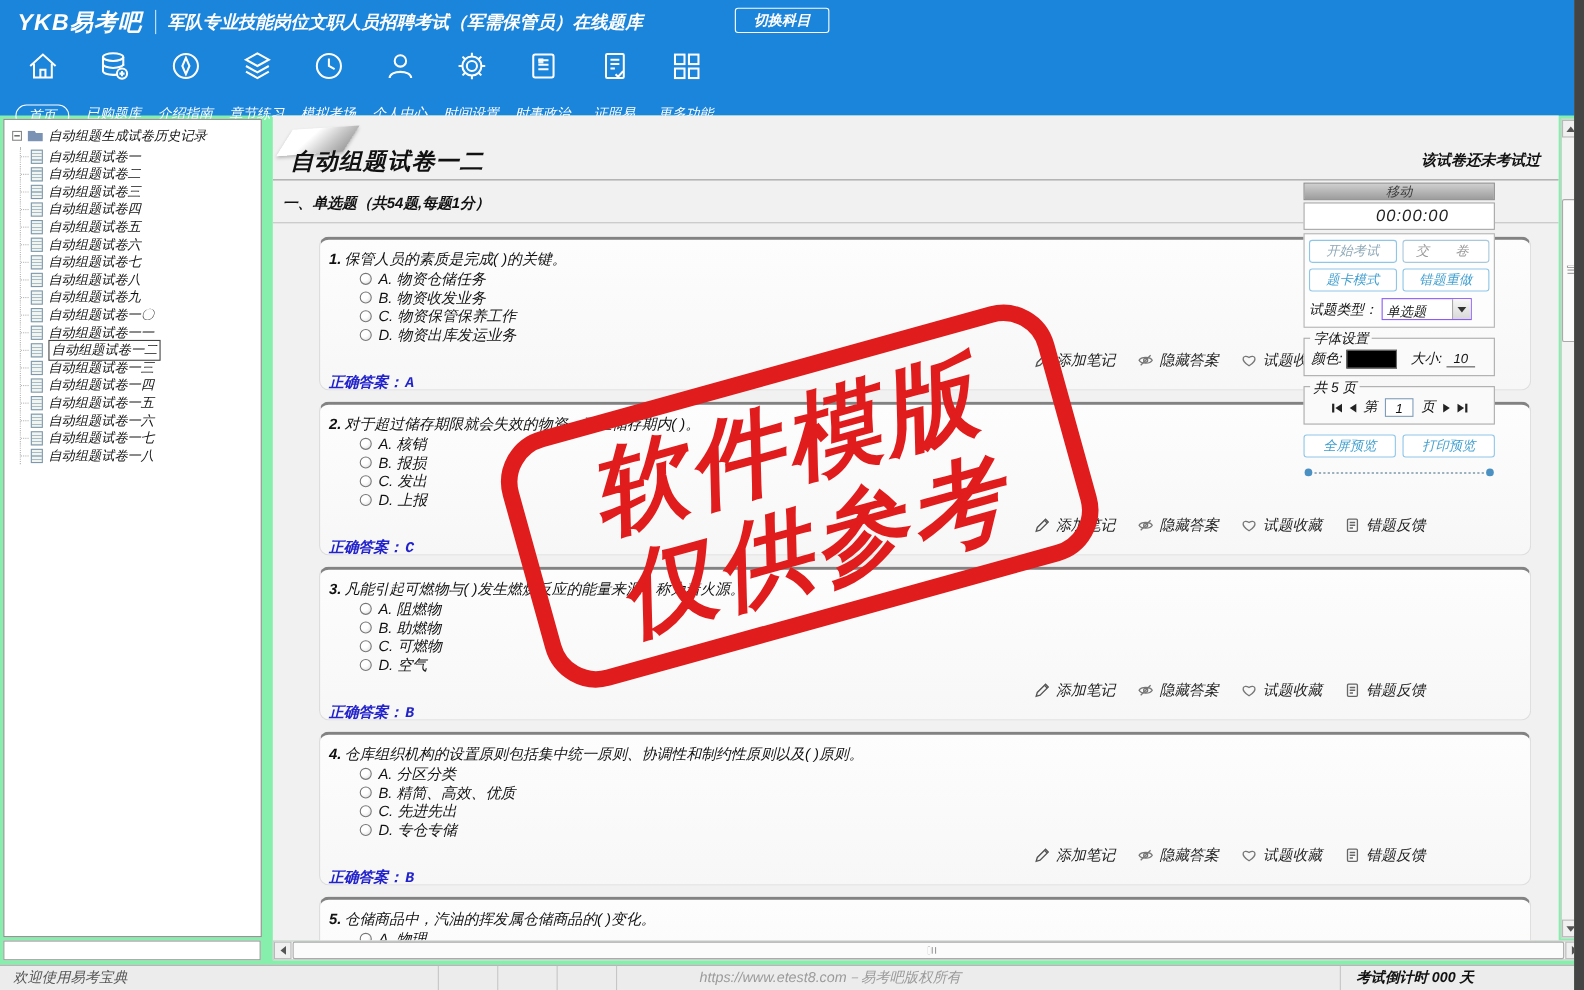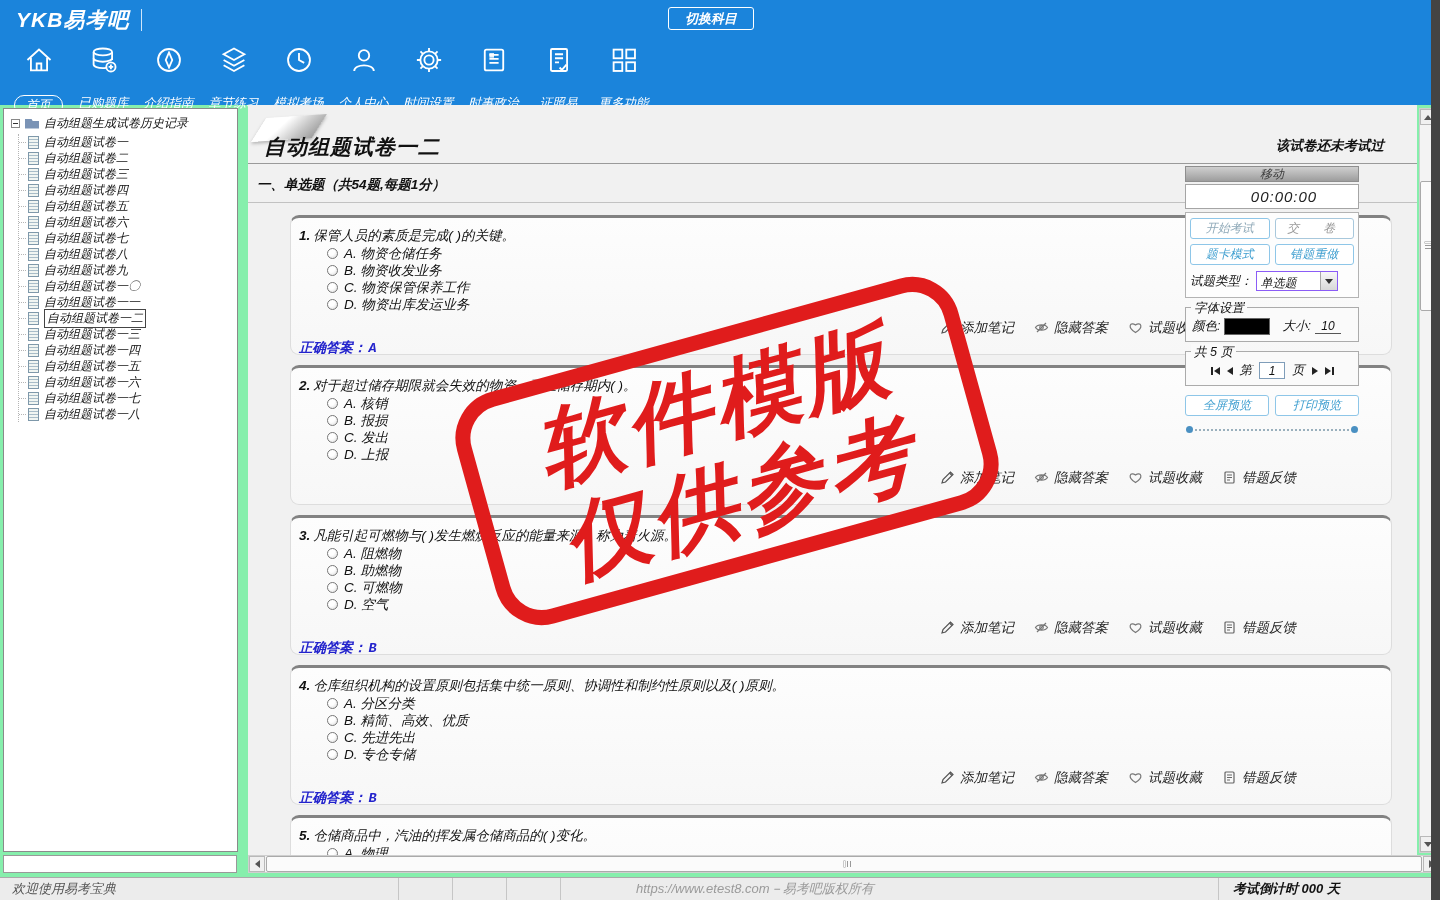--- a/index.html
+++ b/index.html
@@ -33,21 +33,21 @@
   .tree-item.selected .tree-label { border:1px solid #444; background:#fff; padding:0 2px; }
   .tree-bottom-box { position:absolute; left:3px; top:855px; width:234px; height:18px; background:#fff; border:1px solid #999; }
 
   
   .main { position:absolute; left:248px; top:105px; width:1169px; height:750px; background:#f1f1f1; overflow:hidden; }
   .fold-icon { position:absolute; left:12px; top:11px; width:58px; height:24px; background:linear-gradient(115deg,#ffffff 35%,#c9c9c9 70%,#9e9e9e); transform:skewX(-35deg) rotate(-4deg); box-shadow:1px 2px 3px rgba(0,0,0,.25); }
   .paper-title { position:absolute; left:16px; top:28px; font-size:21px; font-weight:bold; color:#111; letter-spacing:1px; }
   .rule1 { position:absolute; left:0; right:0; top:58px; border-top:1px solid #9a9a9a; }
   .section-heading { position:absolute; left:9px; top:71px; font-size:13.5px; font-weight:bold; color:#111; }
   .rule2 { position:absolute; left:0; right:0; top:97px; border-top:1px solid #c2c2c2; }
-  .status-note { position:absolute; right:33px; top:32px; font-size:13.5px; font-weight:bold; color:#111; }
+  .status-note { position:absolute; right:17px; top:32px; font-size:13.5px; font-weight:bold; color:#111; }
 
   .panels { position:absolute; left:42px; top:110px; width:1102px; }
   .qpanel { height:140px; margin-bottom:10px; background:linear-gradient(#fdfdfd,#f7f7f7); border:1px solid #ddd; border-top:3px solid #828282; border-radius:9px; padding:9px 0 0 8px; overflow:hidden; }
   .qrow { font-size:13.5px; color:#111; height:18px; }
   .qnum { font-weight:bold; margin-right:3px; }
   .opt { display:flex; align-items:center; margin-left:28px; height:17px; font-size:13.5px; color:#111; cursor:pointer; }
   .radio { width:11px; height:11px; border:1px solid #777; border-radius:50%; background:radial-gradient(circle at 35% 30%, #fff 40%, #d9d9d9); margin-right:6px; flex:0 0 11px; }
   .actions { display:flex; justify-content:flex-end; gap:20px; margin:6px 95px 0 0; height:17px; font-size:13.5px; color:#222; }
   .act { display:flex; align-items:center; gap:5px; cursor:pointer; white-space:nowrap; }
   .act svg { width:15px; height:15px; }
@@ -115,20 +115,21 @@
 </style>
 </head>
 <body>
 
 <div id="screen">
 
   <div class="bluebar">
     <div class="hdr-row">
       <span class="brand">YKB易考吧</span>
       <span class="hdr-div"></span>
+      <span class="hdr-title">军队专业技能岗位文职人员招聘考试（军需保管员）在线题库</span>
       <span class="switch-btn">切换科目</span>
     </div>
     <div class="toolbar">
       <div class="tb-item active">
         <svg viewBox="0 0 26 26" fill="none" stroke="#fff" stroke-width="1.6">
             <path d="M3 13 L13 4 L23 13"></path>
             <path d="M6 11 V22 H20 V11"></path>
             <path d="M11 22 V16 H15 V22"></path>
           </svg>
         <span class="tb-label">首页</span>
@@ -394,20 +395,21 @@
               <span>试题收藏</span>
             </span>
           <span class="act">
               <svg viewBox="0 0 15 15" fill="none" stroke="#666" stroke-width="1.2">
                 <rect x="3" y="2" width="9" height="11" rx="1"></rect>
                 <path d="M5 5 H10 M5 7.5 H10 M5 10 H8"></path>
               </svg>
               <span>错题反馈</span>
             </span>
         </div>
+        <div class="answer"><span>正确答案：</span><span class="ans-val">C</span></div>
       </div>
 
       <div class="qpanel">
         <div class="qrow"><span class="qnum">3.</span><span>凡能引起可燃物与( )发生燃烧反应的能量来源，称为着火源。</span></div>
         <div class="opt">
             <span class="radio"></span>
             <span>A. 阻燃物</span>
           </div>
         <div class="opt">
             <span class="radio"></span>

